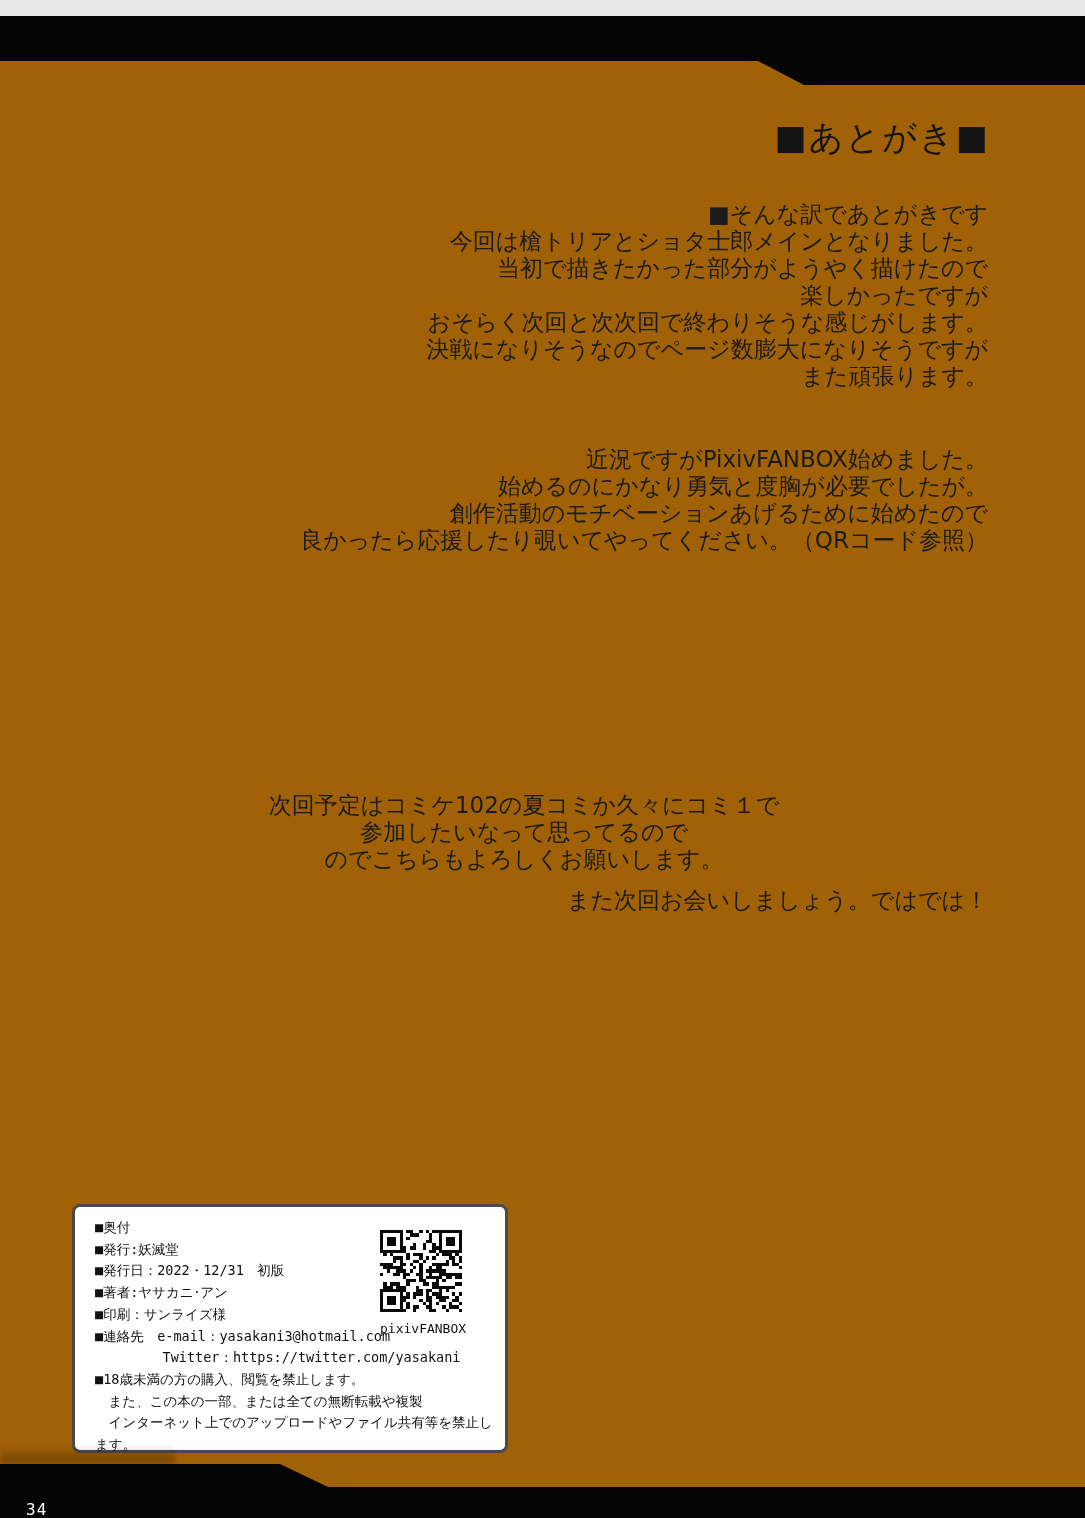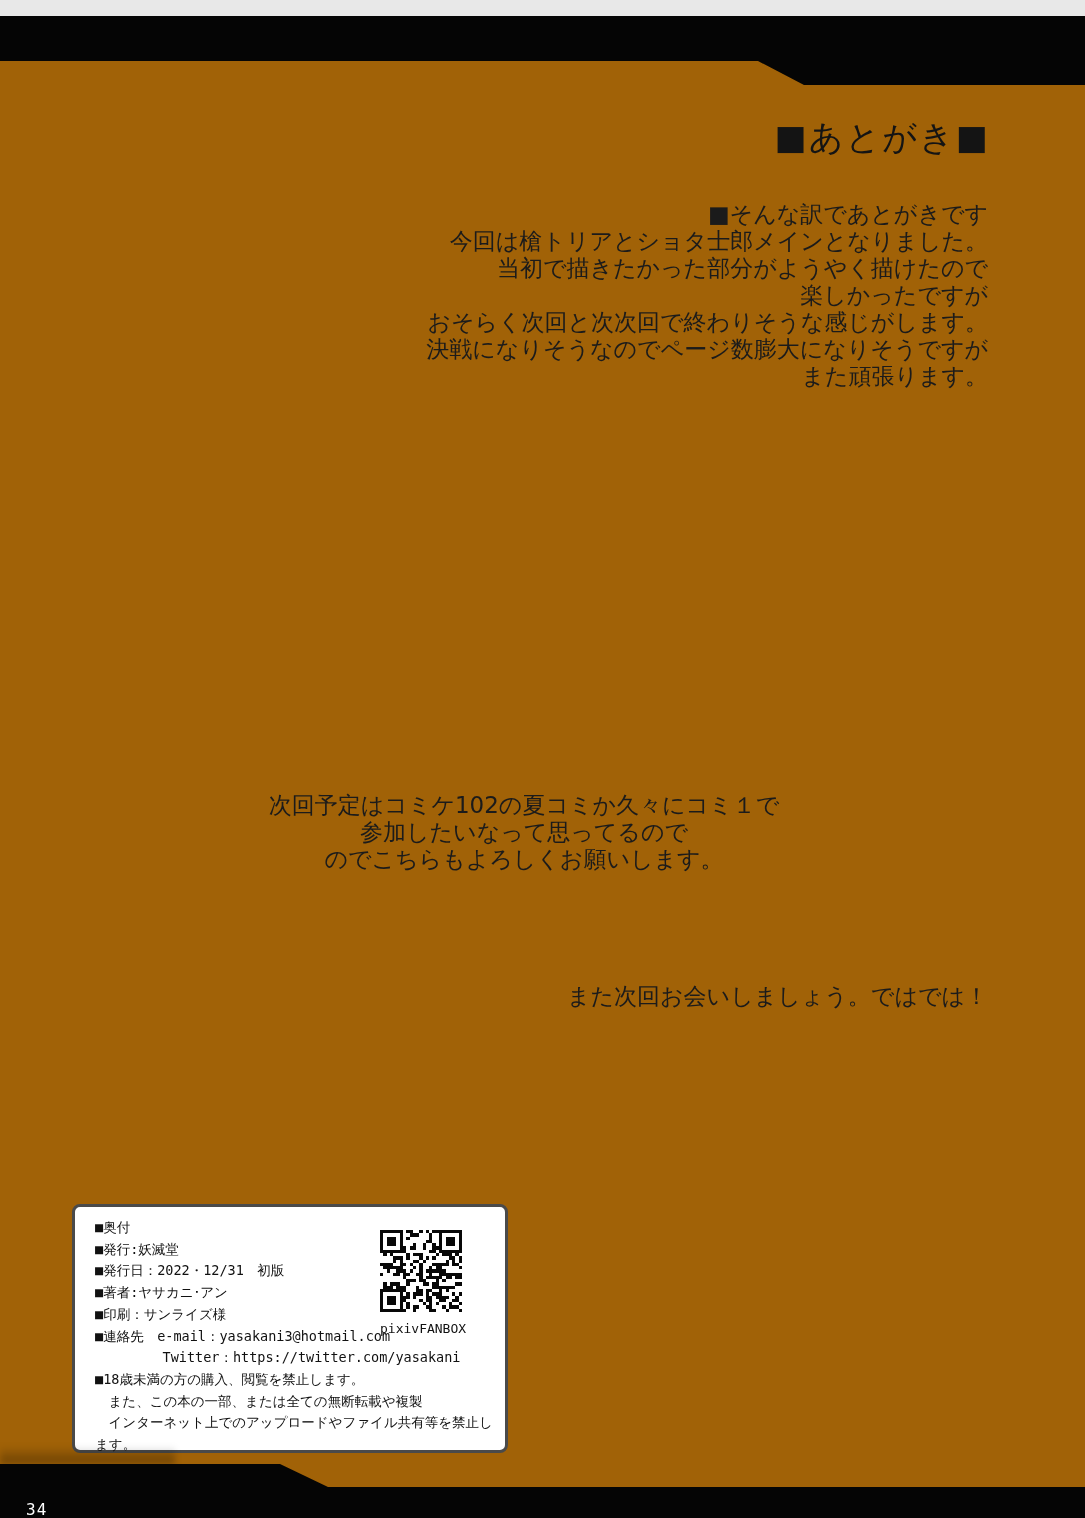--- a/index.html
+++ b/index.html
@@ -44,21 +44,21 @@
     text-align:right;
     font-size:23px;line-height:27px;
     white-space:pre-line;
     color:#1b1b1b;
   }
   .p1{top:185px;}
   .p2{top:430px;}
   .p3{top:553px;}
   .p4{top:776px;text-align:center;}
   .p5{top:878px;}
-  .p6{top:969px;font-family:Liberation Mono, monospace;}
+  .p6{top:871px;}
   .colophon-box{
     position:absolute;left:72px;top:1188px;
     width:430px;height:243px;
     border:3px solid #4a4a4a;border-radius:8px;
     background:#ffffff;
   }
   .colophon-text{
     position:absolute;left:20px;top:10px;right:10px;
     font-size:13.5px;line-height:21.7px;
     white-space:pre-line;
@@ -86,20 +86,24 @@
 
   <div class="page-title">■あとがき■</div>
 
   <div class="para p1">■そんな訳であとがきです
 今回は槍トリアとショタ士郎メインとなりました。
 当初で描きたかった部分がようやく描けたので
 楽しかったですが
 おそらく次回と次次回で終わりそうな感じがします。
 決戦になりそうなのでページ数膨大になりそうですが
 また頑張ります。</div>
+  <div class="para p2">近況ですがPixivFANBOX始めました。
+始めるのにかなり勇気と度胸が必要でしたが。
+創作活動のモチベーションあげるために始めたので
+良かったら応援したり覗いてやってください。（QRコード参照）</div>
   <div class="para p4">次回予定はコミケ102の夏コミか久々にコミ１で
 参加したいなって思ってるので
 のでこちらもよろしくお願いします。</div>
   <div class="para p6">また次回お会いしましょう。ではでは！</div>
 
   <div class="colophon-box">
     <div class="colophon-text">■奥付
 ■発行:妖滅堂
 ■発行日：2022・12/31　初版
 ■著者:ヤサカニ･アン

